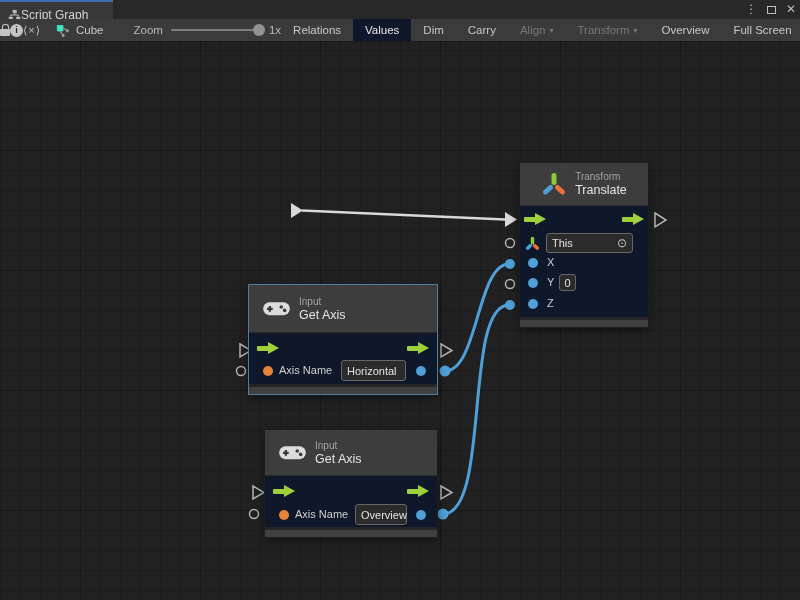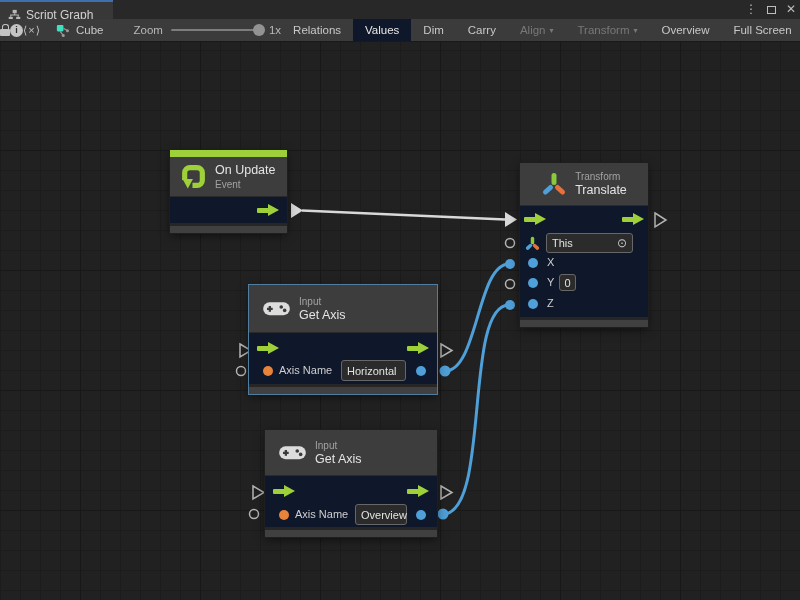--- a/index.html
+++ b/index.html
@@ -2,21 +2,21 @@
 <html><head>
 <meta charset="utf-8">
 <style>
   html,body{margin:0;padding:0;background:#111;}
   *{box-sizing:border-box;font-family:"Liberation Sans",sans-serif;}
   #win{position:relative;width:800px;height:600px;background:#212121;overflow:hidden;color:#c8c8c8;}
 
   
   #titlebar{position:absolute;left:0;top:0;width:800px;height:19px;background:#282828;}
   #tab{position:absolute;left:0;top:0;width:113px;height:19px;background:#383838;border-top:2px solid #3e6fae;
-       display:flex;align-items:center;gap:5px;padding:13px 8px;cursor:default;}
+       display:flex;align-items:center;padding:13px 8px;cursor:default;}
   #tab .tab-label{font-size:12px;color:#d2d2d2;white-space:nowrap;}
   #win-controls{position:absolute;right:4px;top:0;height:19px;display:flex;align-items:center;gap:10px;color:#bdbdbd;}
   #win-controls .glyph{font-size:12px;line-height:19px;}
   .maxbox{width:9px;height:8px;border:1.5px solid #bdbdbd;}
 
   
   #toolbar{position:absolute;left:0;top:19px;width:800px;height:23px;background:#3b3b3b;border-bottom:1px solid #191919;
            display:flex;align-items:stretch;font-size:11.5px;}
   .tsep{width:1px;background:#2c2c2c;align-self:stretch;}
   .tbtn{display:flex;align-items:center;justify-content:center;padding:0 12px;color:#c8c8c8;white-space:nowrap;}
@@ -181,40 +181,20 @@
     <circle cx="510" cy="284" r="4.5" fill="none" stroke="#b4b4b4" stroke-width="1.5"></circle>
     <circle cx="241" cy="371" r="4.5" fill="none" stroke="#b4b4b4" stroke-width="1.5"></circle>
     <circle cx="254" cy="514" r="4.5" fill="none" stroke="#b4b4b4" stroke-width="1.5"></circle>
     <polygon points="655,213 666,220 655,227" fill="none" stroke="#b4b4b4" stroke-width="1.5"></polygon>
     <polygon points="240,344 251,350.5 240,357" fill="none" stroke="#b4b4b4" stroke-width="1.5"></polygon>
     <polygon points="441,344 452,350.5 441,357" fill="none" stroke="#b4b4b4" stroke-width="1.5"></polygon>
     <polygon points="253,486 264,492.5 253,499" fill="none" stroke="#b4b4b4" stroke-width="1.5"></polygon>
     <polygon points="441,486 452,492.5 441,499" fill="none" stroke="#b4b4b4" stroke-width="1.5"></polygon>
   </svg>
 
-  <div class="node" style="left:170px;top:150px;width:117px;">
-    <div class="accent"></div>
-    <div class="nhead" style="height:39px;">
-      <span style="display:flex;">
-        <svg width="27" height="27" viewBox="0 0 26 26">
-          <rect x="4.5" y="4.5" width="17" height="17" rx="5" fill="none" stroke="#9ed139" stroke-width="5"></rect>
-          <rect x="1" y="16.5" width="11" height="9" fill="#3d3d3d"></rect>
-          <polygon points="2.5,15.5 12.5,15.5 7.5,24.5" fill="#9ed139"></polygon>
-        </svg>
-      </span>
-      <div>
-        <div class="ttl">On Update</div>
-        <div class="cat">Event</div>
-      </div>
-    </div>
-    <div class="nbody" style="height:27px;">
-      <span class="flow-arrow" style="right:8px;top:7px;"></span>
-    </div>
-    <div class="nfoot"></div>
-  </div>
 
   <div class="node" style="left:520px;top:163px;width:128px;">
     <div class="nhead" style="height:42px;justify-content:center;">
       <span style="display:flex;">
         <svg width="26" height="26" viewBox="0 0 26 26">
           <line x1="13" y1="4.5" x2="13" y2="11.5" stroke="#8bc83c" stroke-width="5" stroke-linecap="round"></line>
           <line x1="9.5" y1="16.5" x2="4.5" y2="21" stroke="#4f9fd8" stroke-width="5" stroke-linecap="round"></line>
           <line x1="16.5" y1="16.5" x2="21.5" y2="21" stroke="#e8703a" stroke-width="5" stroke-linecap="round"></line>
         </svg>
       </span>

